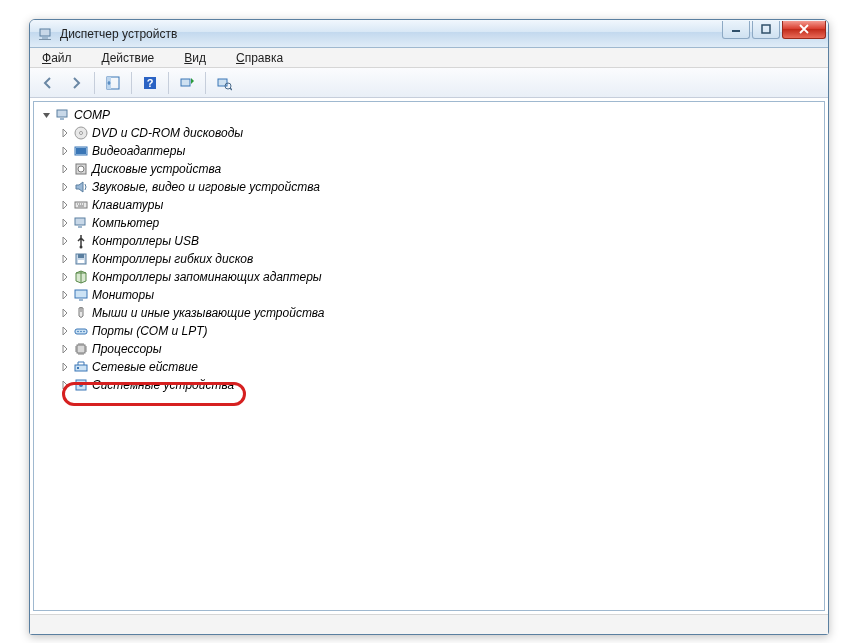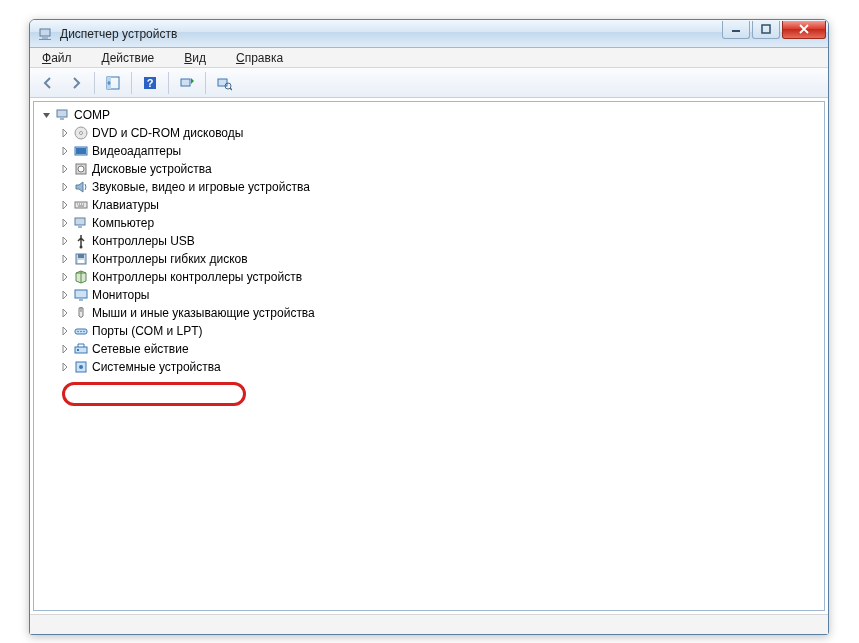--- a/index.html
+++ b/index.html
@@ -92,21 +92,21 @@
   margin: 0 2px;
 }
 .content {
   flex: 1;
   margin: 3px;
   border: 1px solid #9fb8cf;
   background: #fff;
   overflow: auto;
   padding: 4px 0 0 6px;
 }
-.tree { list-style: none; }
+.tree { list-style: none; font-style: italic; }
 .tree li { position: relative; white-space: nowrap; }
 .node {
   display: flex;
   align-items: center;
   height: 18px;
   padding-left: 0;
 }
 .expander {
   width: 14px; height: 14px;
   display: inline-flex;
@@ -374,21 +374,21 @@
                   <svg width="10" height="10">
                     <path d="M3 1 L7 5 L3 9 Z" fill="none" stroke="#888" stroke-width="1"></path>
                   </svg>
                 </span>
                 <span class="dev-icon">
                   <svg width="16" height="16">
                     <path d="M3 4 L8 2 L13 4 L13 12 L8 14 L3 12 Z" fill="#d8e8d0" stroke="#5a8a4a"></path>
                     <path d="M8 2 L8 14 M3 4 L13 4" stroke="#5a8a4a" fill="none"></path>
                   </svg>
                 </span>
-                <span class="label">Контроллеры контроллеры устройств</span>
+                <span class="label">Контроллеры запоминающих адаптеры</span>
               </div>
             </li>
             <li>
               <div class="node">
                 <span class="expander" style="font-size: 8px;">
                   <svg width="10" height="10">
                     <path d="M3 1 L7 5 L3 9 Z" fill="none" stroke="#888" stroke-width="1"></path>
                   </svg>
                 </span>
                 <span class="dev-icon">
@@ -436,20 +436,36 @@
             </li>
             <li>
               <div class="node">
                 <span class="expander" style="font-size: 8px;">
                   <svg width="10" height="10">
                     <path d="M3 1 L7 5 L3 9 Z" fill="none" stroke="#888" stroke-width="1"></path>
                   </svg>
                 </span>
                 <span class="dev-icon">
                   <svg width="16" height="16">
+                    <rect x="4" y="4" width="8" height="8" fill="#d8d8d8" stroke="#7a7a7a"></rect>
+                    <path d="M6 2v2M8 2v2M10 2v2M6 12v2M8 12v2M10 12v2M2 6h2M2 8h2M2 10h2M12 6h2M12 8h2M12 10h2" stroke="#7a7a7a"></path>
+                  </svg>
+                </span>
+                <span class="label">Процессоры</span>
+              </div>
+            </li>
+            <li>
+              <div class="node">
+                <span class="expander" style="font-size: 8px;">
+                  <svg width="10" height="10">
+                    <path d="M3 1 L7 5 L3 9 Z" fill="none" stroke="#888" stroke-width="1"></path>
+                  </svg>
+                </span>
+                <span class="dev-icon">
+                  <svg width="16" height="16">
                     <rect x="2" y="6" width="12" height="6" fill="#cde3f5" stroke="#3a76b6"></rect>
                     <path d="M5 6 L5 3 L11 3 L11 6" fill="none" stroke="#3a76b6"></path>
                     <rect x="4" y="8" width="2" height="2" fill="#3a76b6"></rect>
                   </svg>
                 </span>
                 <span class="label">Сетевые ействие</span>
               </div>
             </li>
             <li>
               <div class="node">

